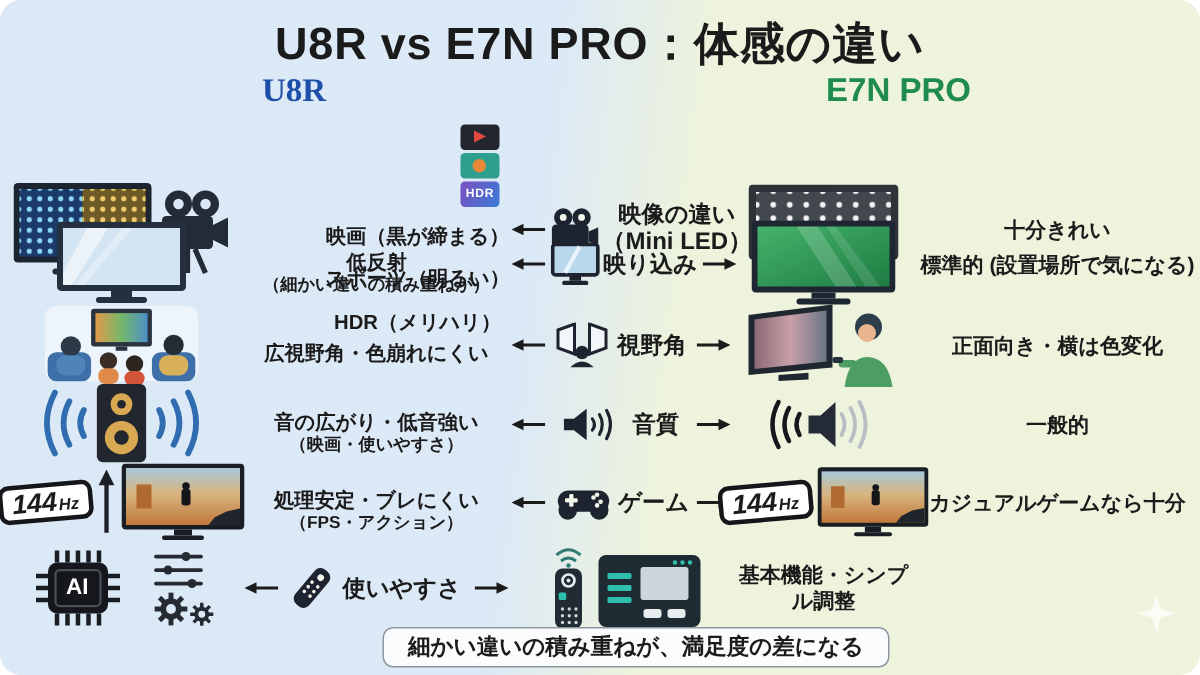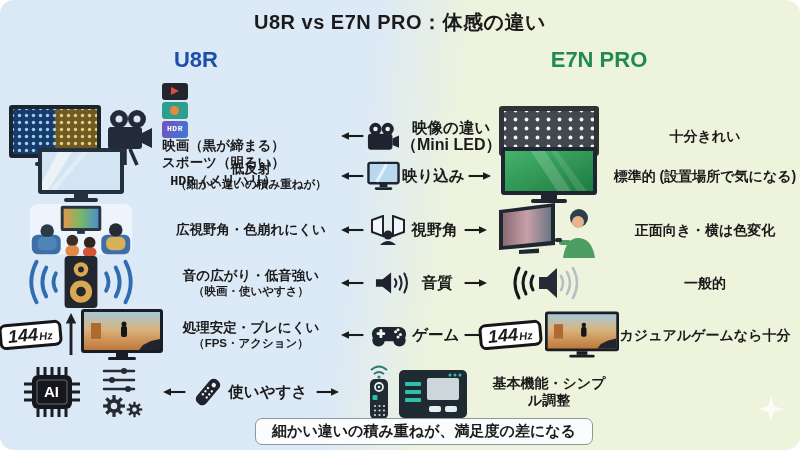--- a/index.html
+++ b/index.html
@@ -1,38 +1,38 @@
 <!DOCTYPE html>
 <html><head>
 <meta charset="utf-8">
 <style>
   html,body{margin:0;padding:0;background:#ffffff;width:800px;height:450px;overflow:hidden;}
   .stage{position:relative;width:800px;height:450px;border-radius:14px;
     background:linear-gradient(97deg,#dbe8f6 0%,#dce9f6 44%,#edf3dc 56%,#eef3dc 100%);
     font-family:"Liberation Sans","DejaVu Sans",sans-serif;color:#1b1b1b;}
   .title{position:absolute;top:9px;left:0;width:100%;text-align:center;
-    font-size:20px;font-weight:800;letter-spacing:.5px;}
+    font-size:30px;font-weight:800;letter-spacing:.5px;}
   .hdr{position:absolute;top:47px;font-size:22px;font-weight:800;}
-  .hdrL{left:128px;width:136px;text-align:center;color:#1d4fa8;}
+  .hdrL{left:128px;width:136px;text-align:center;color:#1d4fa8;font-family:Liberation Serif, serif;}
   .hdrR{left:526px;width:146px;text-align:center;color:#1f8b4d;}
   .rows{position:absolute;top:83px;left:0;width:800px;display:flex;flex-direction:column;}
   .row{display:grid;grid-template-columns:162px 178px 148px 122px 190px;align-items:center;}
   .r1{height:64px}.r2{height:55px}.r3{height:53px}.r4{height:53px}.r5{height:54px}.r6{height:53px}
   .cell{display:flex;align-items:center;justify-content:center;overflow:visible;}
   .tx-l{flex-direction:column;font-weight:700;text-align:center;line-height:1.28;}
-  .tx-l .l1{font-size:13.5px;}
+  .tx-l .l1{font-size:13.5px;margin-top:11px;}
   .tx-l .l2{font-size:11.5px;}
   .tx-r{font-size:14px;font-weight:700;text-align:center;line-height:1.2;}
   .ctr{justify-content:space-between;gap:2px;padding:0 1px;}
   .cstack{display:flex;flex-direction:column;align-items:center;line-height:1.12;}
   .clabel{font-size:15.5px;font-weight:800;white-space:nowrap;}
   .csub{font-size:16px;font-weight:700;white-space:nowrap;text-align:right;}
   .cic{display:flex;align-items:center;}
   .r1grp{display:flex;align-items:flex-end;gap:2px;}
-  .thumbrow{display:flex;align-items:flex-start;font-family:Liberation Mono, monospace;}
+  .thumbrow{display:flex;align-items:flex-end;}
   .thumbcol{display:flex;flex-direction:column;gap:2px;margin-right:7px;}
   .thumb{width:26px;height:17px;border-radius:3px;position:relative;}
   .th1{background:#23262e;}
   .th1 .play{position:absolute;left:9px;top:4px;width:0;height:0;border-left:8px solid #e14840;border-top:4.5px solid transparent;border-bottom:4.5px solid transparent;}
   .th2{background:#2e9f8f;}
   .th2 .ball{position:absolute;left:8px;top:4px;width:9px;height:9px;border-radius:50%;background:#e8893a;}
   .th3{background:linear-gradient(120deg,#7b4fc0,#3a7bd5);display:flex;align-items:center;justify-content:center;}
   .th3 span{color:#fff;font-size:8px;font-weight:800;letter-spacing:.5px;}
   .linecol{display:flex;flex-direction:column;}
   .hz{display:inline-flex;align-items:baseline;border:3px solid #15161a;border-radius:7px;background:#fff;

